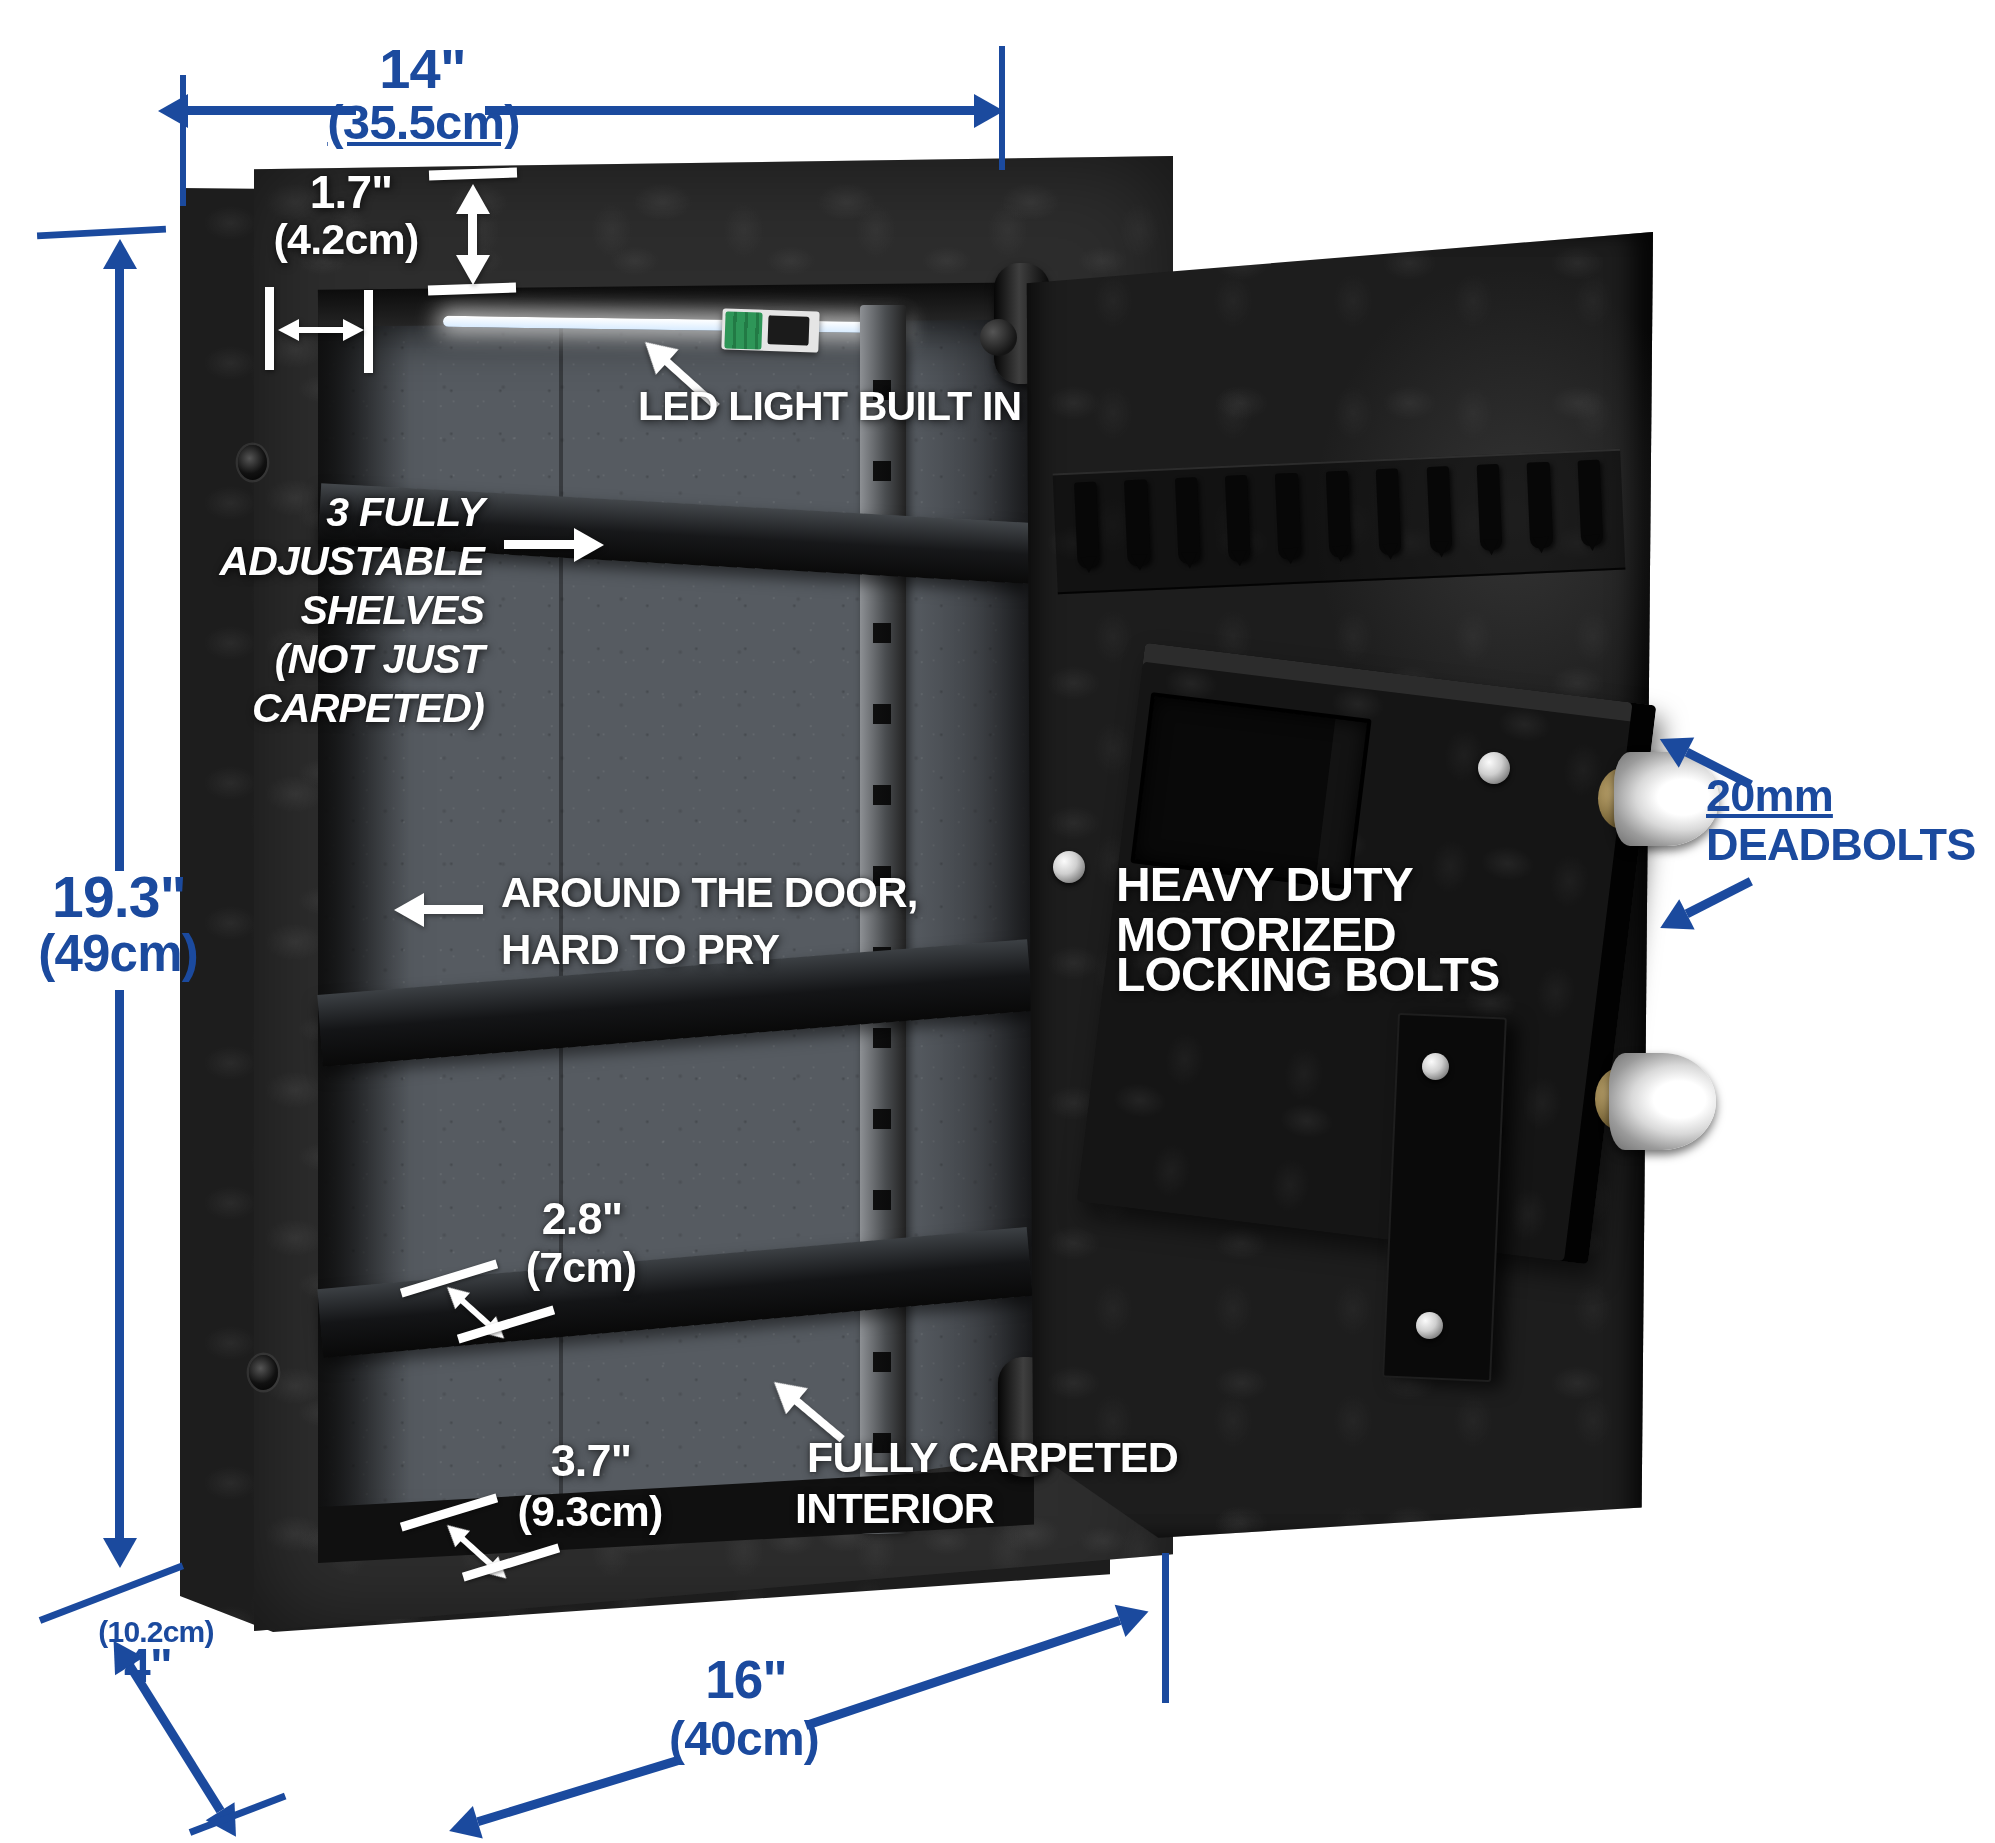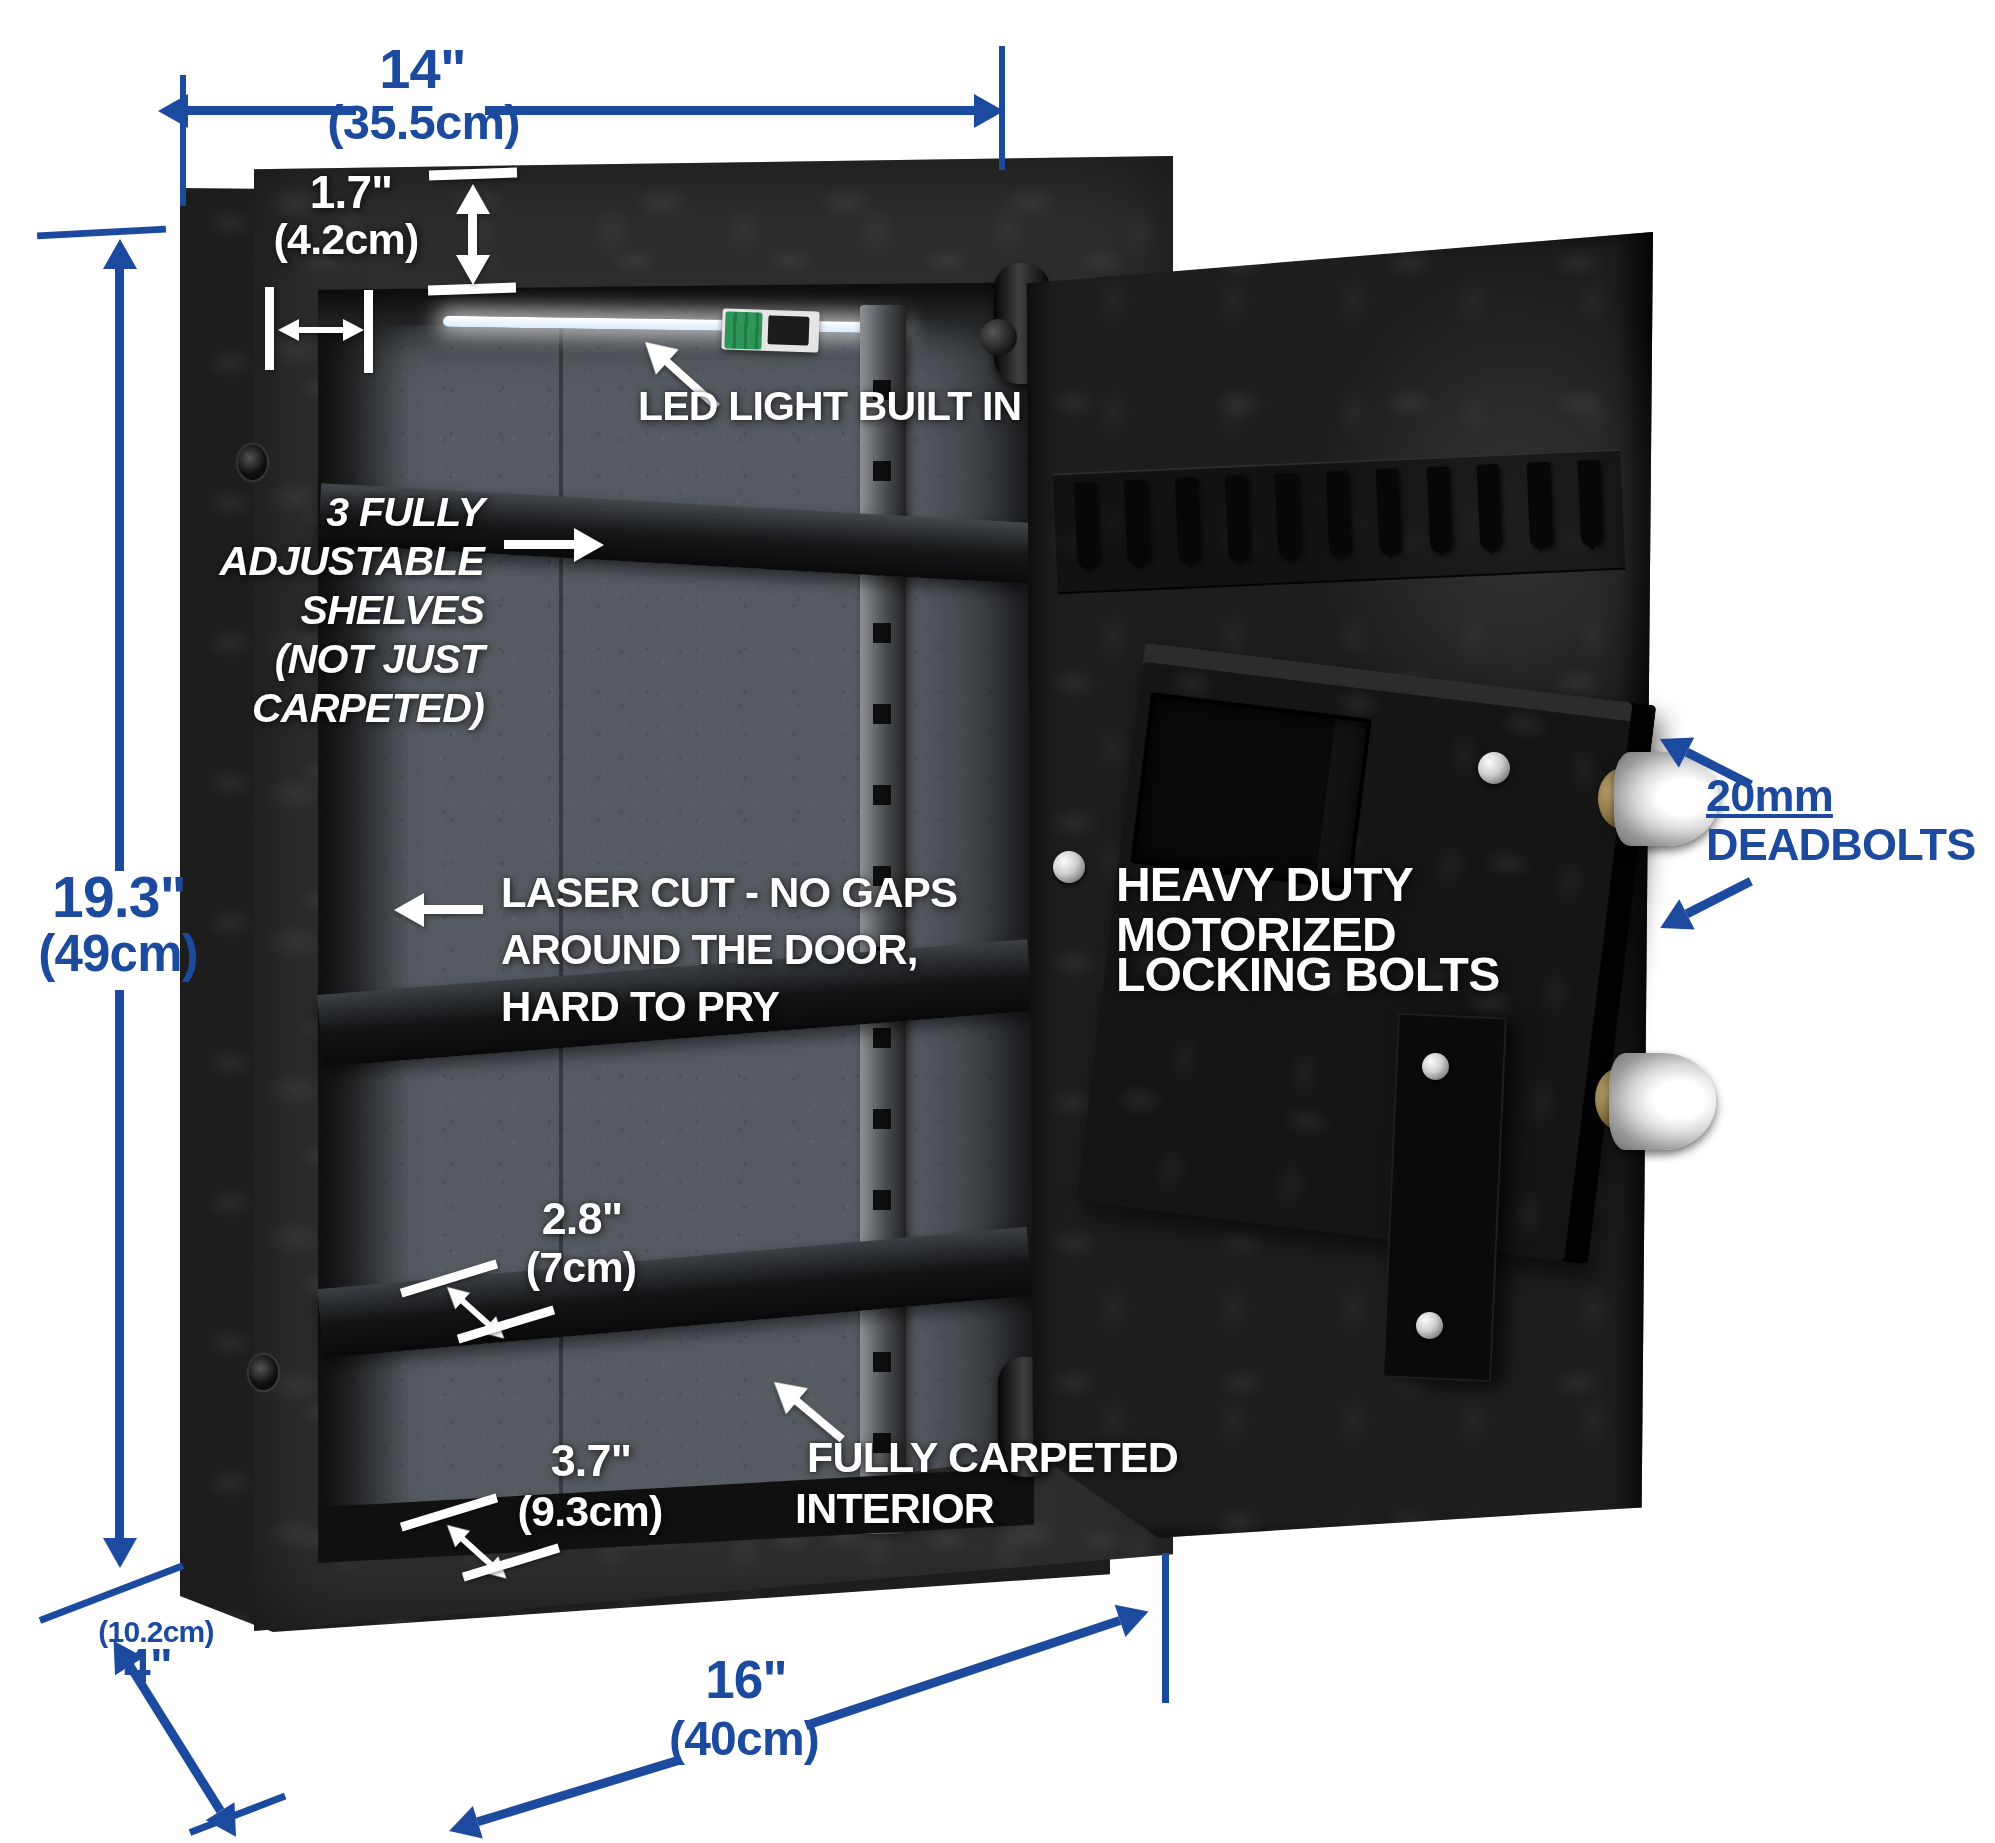--- a/index.html
+++ b/index.html
@@ -175,21 +175,21 @@
   <div class="tick" style="left:999px;top:46px;width:6.4px;height:124px;"></div>
   <div class="arr bl" style="left:158px;top:93px;width:198px;height:35px;">
     <span class="head l"></span>
       <span class="shaft"></span>
   </div>
   <div class="arr bl" style="left:485px;top:93px;width:519px;height:35px;">
     <span class="shaft"></span>
       <span class="head r"></span>
   </div>
   <div class="t blue ctr" style="left:319px;top:40px;width:207px;font-size:56px;">14"</div>
-  <div class="t blue ctr" style="left:302px;top:97px;width:243px;font-size:49px;">(35.5cm)</div>
+  <div class="t blue ctr" style="left:302px;top:97px;width:243px;font-size:49px;text-decoration:underline;">(35.5cm)</div>
 
   <div class="wtick" style="left:429px;top:169px;width:88px;height:9.6px;transform:rotate(-2deg);"></div>
   <div class="wtick" style="left:428px;top:284px;width:88px;height:9.6px;transform:rotate(-2deg);"></div>
   <div class="arr wh v small" style="left:455px;top:184px;width:35px;height:101px;">
     <span class="head u"></span>
       <span class="shaft"></span>
       <span class="head d"></span>
   </div>
   <div class="t white ctr" style="left:281px;top:169px;width:140px;font-size:46px;">1.7"</div>
   <div class="t white ctr" style="left:254px;top:217px;width:184px;font-size:43px;">(4.2cm)</div>
@@ -263,21 +263,20 @@
   <div class="arr wh" style="left:504px;top:527px;width:100px;height:35px;">
     <span class="shaft"></span>
       <span class="head r"></span>
   </div>
 
   <div class="arr wh" style="left:394px;top:892px;width:89px;height:35px;">
     <span class="head l"></span>
       <span class="shaft"></span>
   </div>
   <div class="t white" style="left:501px;top:864px;width:463px;font-size:42px;line-height:57px;">
-    <div>LASER CUT - NO GAPS</div>
     <div>AROUND THE DOOR,</div>
     <div>HARD TO PRY</div>
   </div>
 
   <div class="t white" style="left:1116px;top:950px;width:543px;font-size:48px;">LOCKING BOLTS</div>
   <div class="t white" style="left:1116px;top:860px;width:543px;font-size:48px;">HEAVY DUTY MOTORIZED</div>
 
   <div class="t white ctr" style="left:508px;top:1196px;width:148px;font-size:45px;">2.8"</div>
   <div class="t white ctr" style="left:493px;top:1245px;width:176px;font-size:43px;">(7cm)</div>
   <div class="wtick" style="left:399px;top:1274px;width:100px;height:8.8px;transform:rotate(-17deg);"></div>

